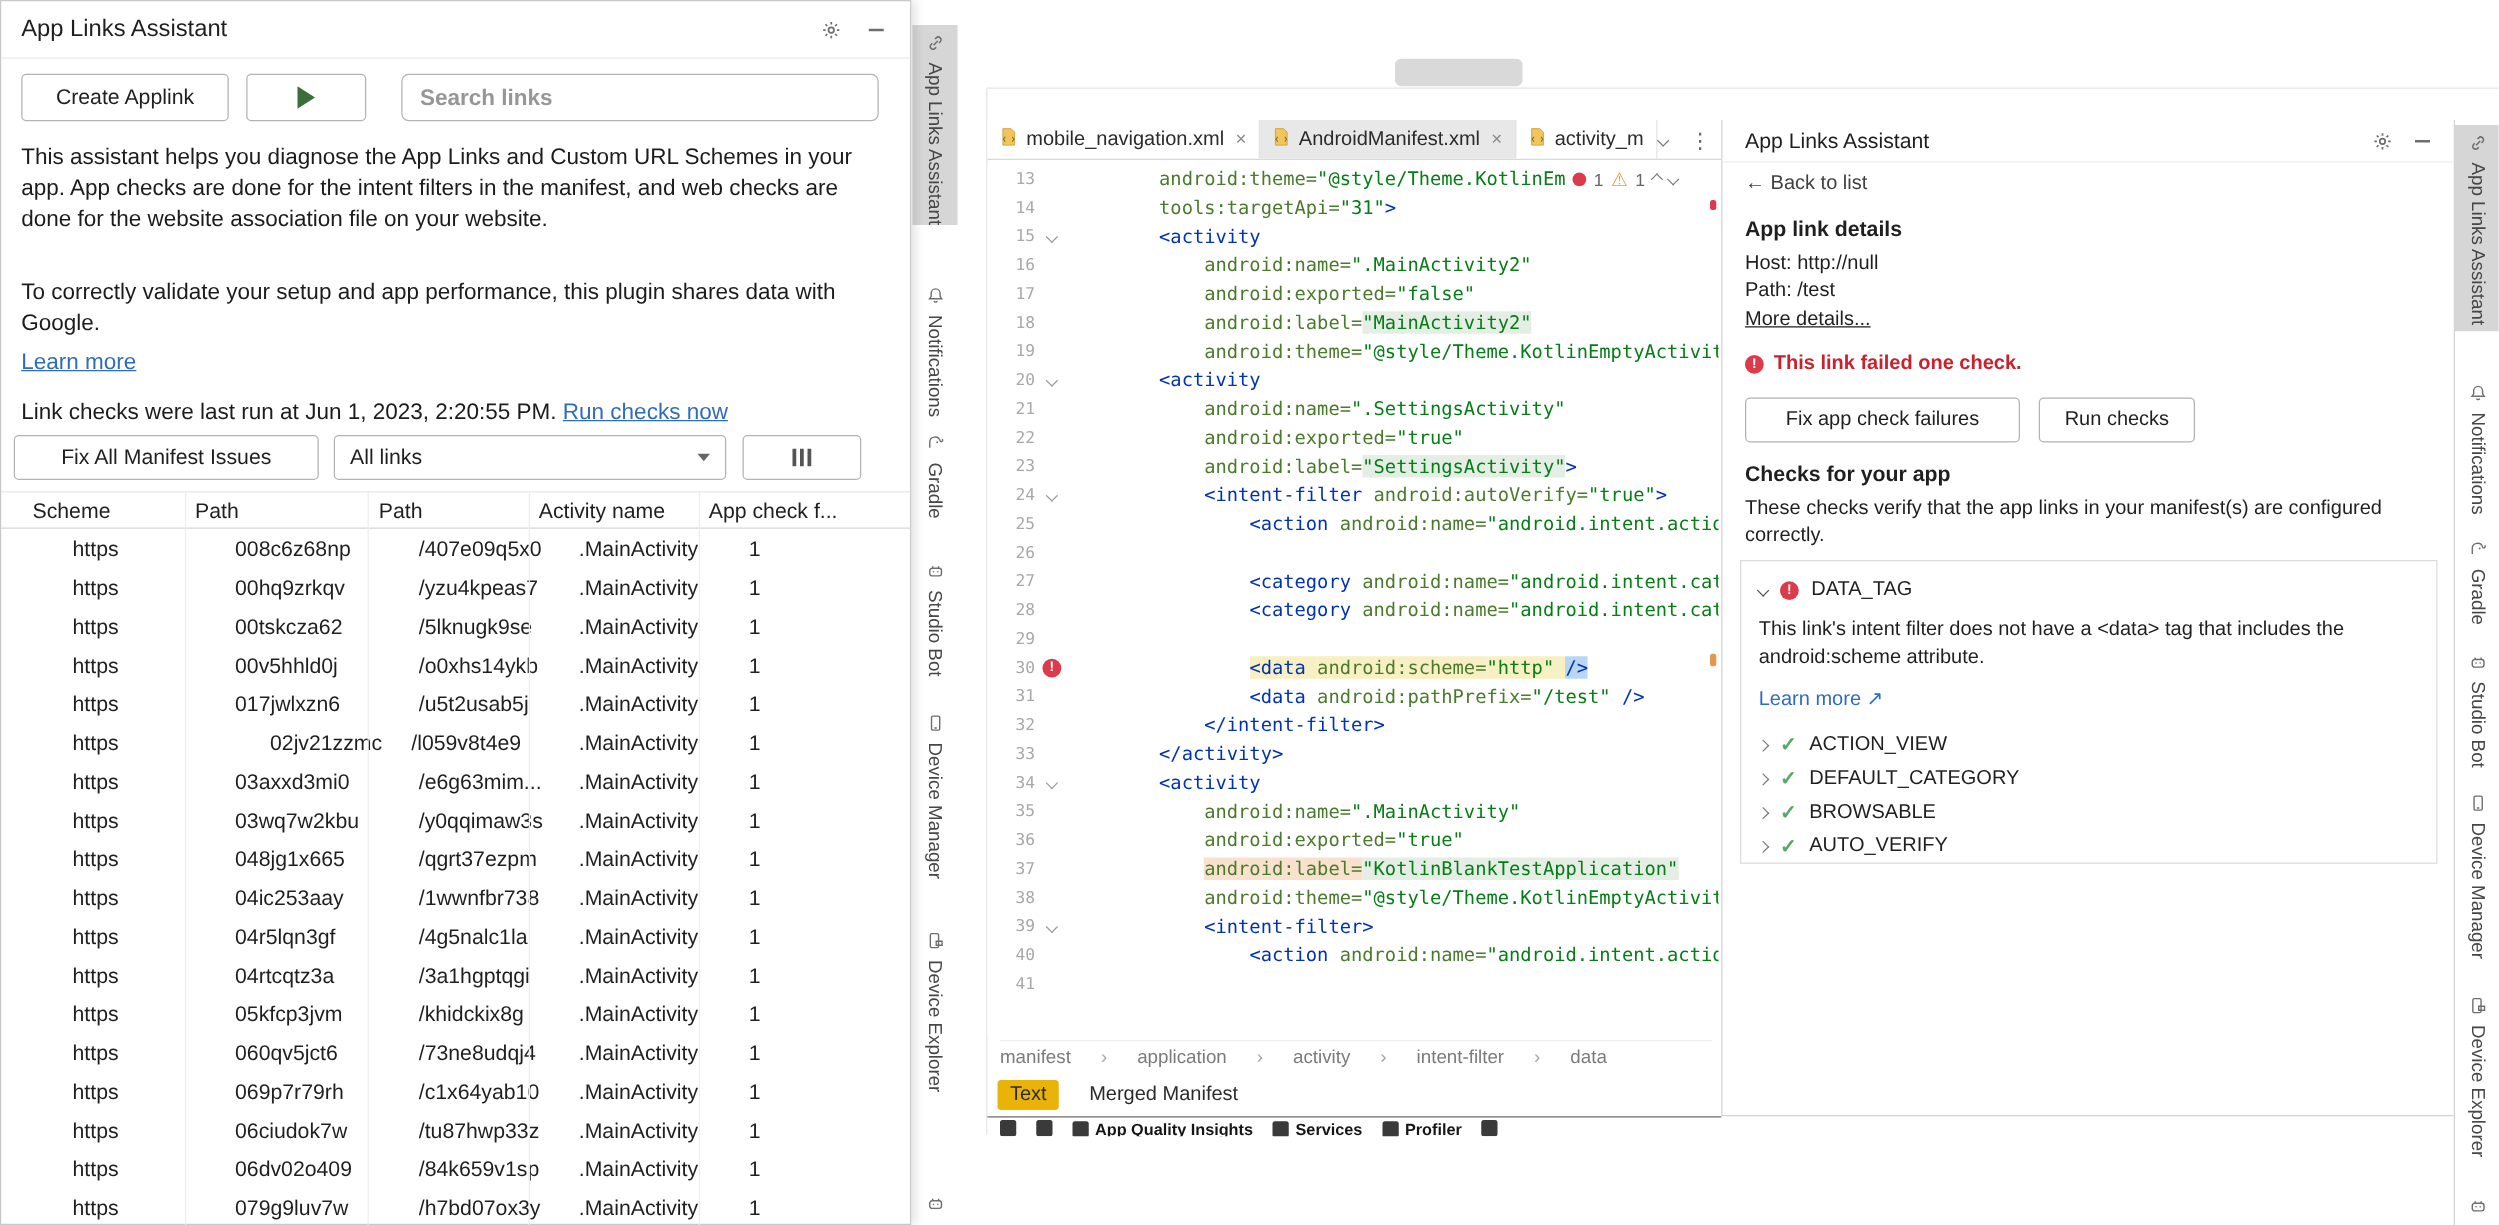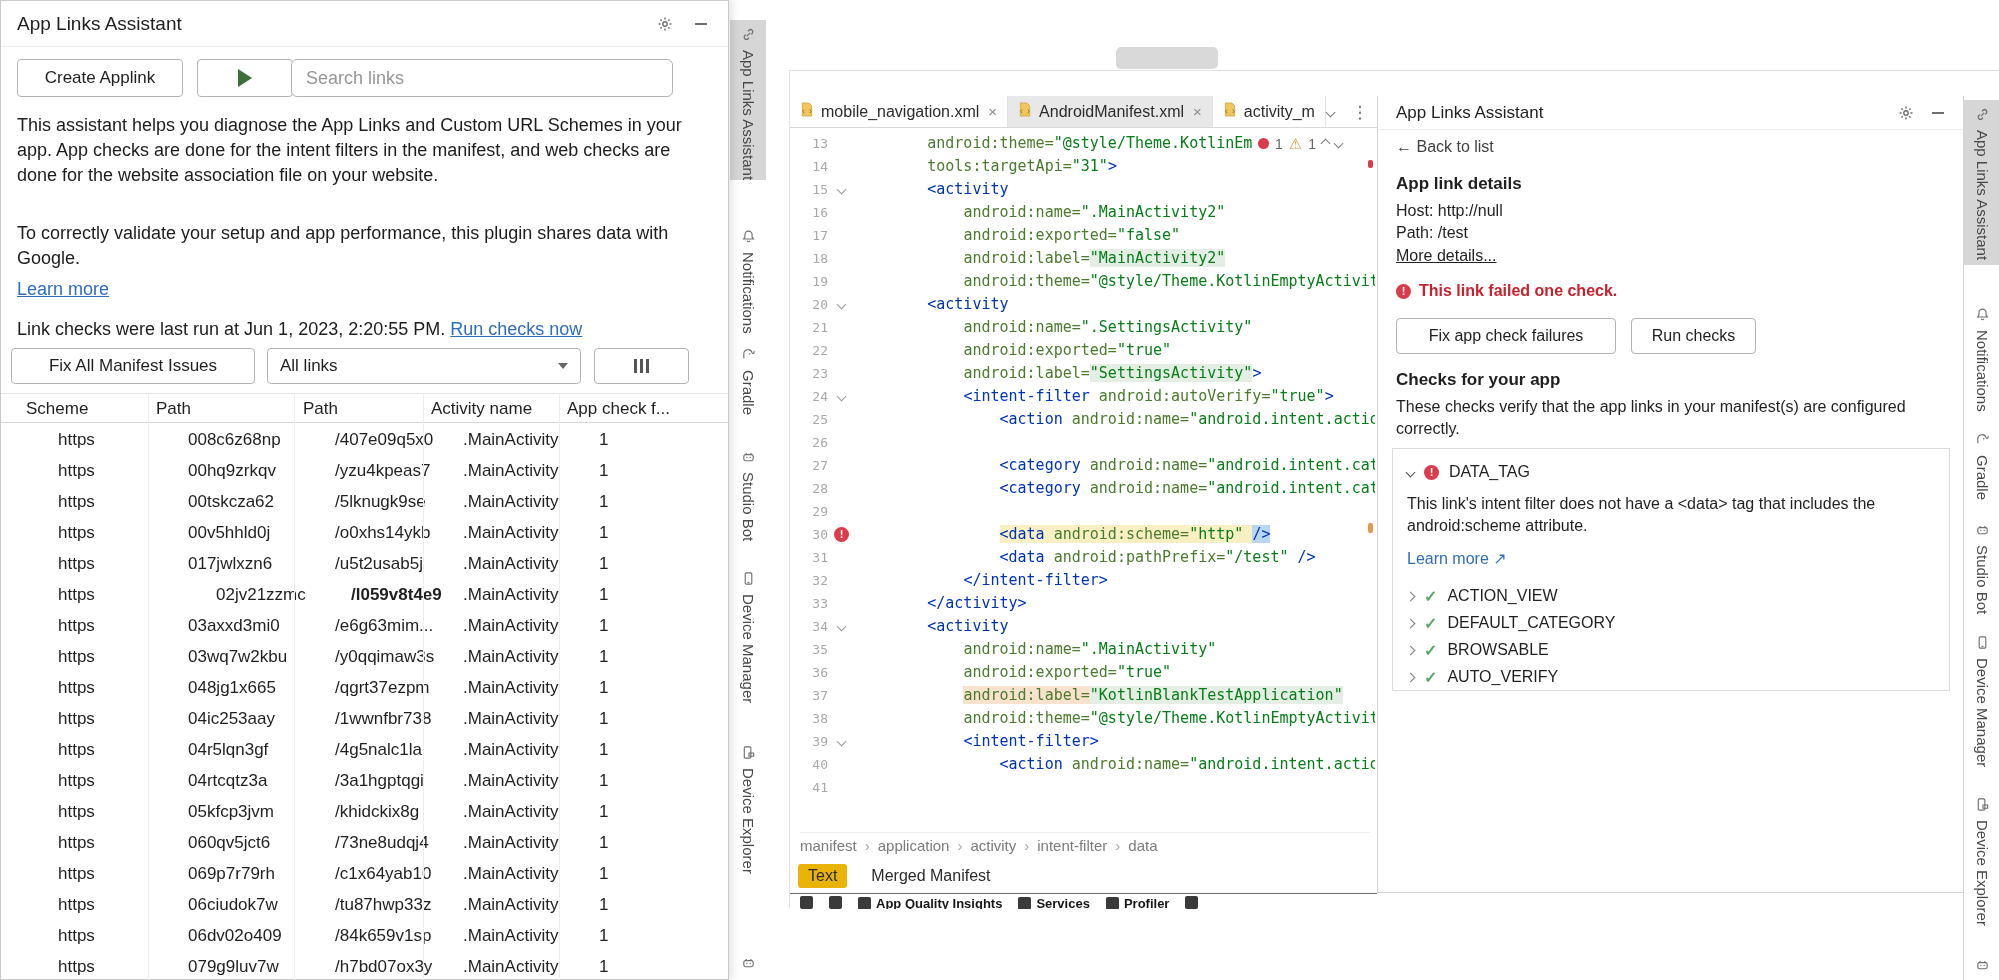--- a/index.html
+++ b/index.html
@@ -65,21 +65,21 @@
   .gerr,.err-badge{display:inline-block;width:15px;height:15px;border-radius:50%;background:#db3b4b;color:#fff;
     font:700 11px/15px "Liberation Sans",sans-serif;text-align:center;flex:none;}
   .insp{position:absolute;left:1252px;top:133px;height:21px;display:flex;align-items:center;gap:6px;background:#fff;padding:0 6px;font-size:14px;color:#666;}
   .dot-red{width:11px;height:11px;border-radius:50%;background:#db3b4b;display:inline-block;}
   .warn{color:#d9a343;font-size:15px;}
   .chev{display:inline-block;width:7px;height:7px;border-right:1.6px solid #7a7a7a;border-bottom:1.6px solid #7a7a7a;transform:rotate(-45deg);}
   .chev.up{transform:rotate(-135deg);}
   .chev.down{transform:rotate(45deg);}
   .scrollmark{position:absolute;width:5px;border-radius:2px;}
 
-  .breadcrumb{position:absolute;left:800px;top:832px;width:570px;height:26px;display:flex;align-items:center;gap:8px;
+  .breadcrumb{position:absolute;left:800px;top:832px;width:570px;height:26px;display:flex;align-items:center;gap:24px;
     font-size:15px;color:#7b7b7b;border-top:1px solid #efefef;}
   .bsep{color:#a5a5a5;}
   .bitem{cursor:pointer;}
   .btabs{position:absolute;left:798px;top:862px;height:28px;display:flex;gap:14px;align-items:center;font-size:16px;color:#2b2b2b;}
   .btab{padding:3px 10px;border-radius:3px;cursor:pointer;}
   .btab.sel{background:#eab308;}
   .statusbar{position:absolute;left:790px;top:893px;width:587px;height:16px;overflow:hidden;border-top:1px solid #6b6b6b;background:#fff;}
   .sb-inner{display:flex;align-items:flex-start;gap:16px;padding:2px 0 0 10px;height:24px;}
   .sb-item{display:flex;align-items:center;gap:5px;font-size:13px;font-weight:700;color:#161616;white-space:nowrap;}
   .sb-ico{width:13px;height:13px;background:#3a3a3a;border-radius:2px;flex:none;}
@@ -474,21 +474,21 @@
       </span>
       <span class="icon-btn" style="right:16px;top:12px;">
           <span class="minus-bar"></span>
         </span>
     </div>
 
     <div class="btn" style="left:16px;top:58px;width:166px;height:38px;">Create Applink</div>
     <div class="btn" style="left:196px;top:58px;width:96px;height:38px;">
         <span class="play-tri"></span>
       </div>
-    <input class="search" style="left: 290px; top: 58px; width: 382px; height: 38px;" value="" placeholder="Search links">
+    <input class="search" style="left: 320px; top: 58px; width: 382px; height: 38px; font-weight: bold;" value="" placeholder="Search links">
 
     <div class="para" style="top:112px;">This assistant helps you diagnose the App Links and Custom URL Schemes in your app. App checks are done for the intent filters in the manifest, and web checks are done for the website association file on your website.</div>
     <div class="para" style="top:220px;">To correctly validate your setup and app performance, this plugin shares data with Google.</div>
     <div class="para" style="top:276px;"><span class="link">Learn more</span></div>
 
     <div class="para" style="top:316px;white-space:nowrap;">
       <span>Link checks were last run at Jun 1, 2023, 2:20:55 PM.</span>
       <span class="link">Run checks now</span>
     </div>
 
@@ -544,21 +544,21 @@
         <div class="trow">
           <span class="tcell" style="left: 25px; width: 118px;">https</span>
           <span class="tcell" style="left: 155px; width: 142px;">017jwlxzn6</span>
           <span class="tcell" style="left: 302px; width: 124px;">/u5t2usab5j</span>
           <span class="tcell" style="left: 430px; width: 132px;">.MainActivity</span>
           <span class="tcell" style="left: 566px; width: 120px;">1</span>
         </div>
         <div class="trow">
           <span class="tcell" style="left: 25px; width: 118px;">https</span>
           <span class="tcell" style="left: 155px; width: 142px; margin-left: 28px;">02jv21zzmc</span>
-          <span class="tcell" style="left: 318px; width: 124px; font-weight: bold;">/l059v8t4e9</span>
+          <span class="tcell" style="left: 296px; width: 124px;">/l059v8t4e9</span>
           <span class="tcell" style="left: 430px; width: 132px;">.MainActivity</span>
           <span class="tcell" style="left: 566px; width: 120px;">1</span>
         </div>
         <div class="trow">
           <span class="tcell" style="left: 25px; width: 118px;">https</span>
           <span class="tcell" style="left: 155px; width: 142px;">03axxd3mi0</span>
           <span class="tcell" style="left: 302px; width: 124px;">/e6g63mim...</span>
           <span class="tcell" style="left: 430px; width: 132px;">.MainActivity</span>
           <span class="tcell" style="left: 566px; width: 120px;">1</span>
         </div>

